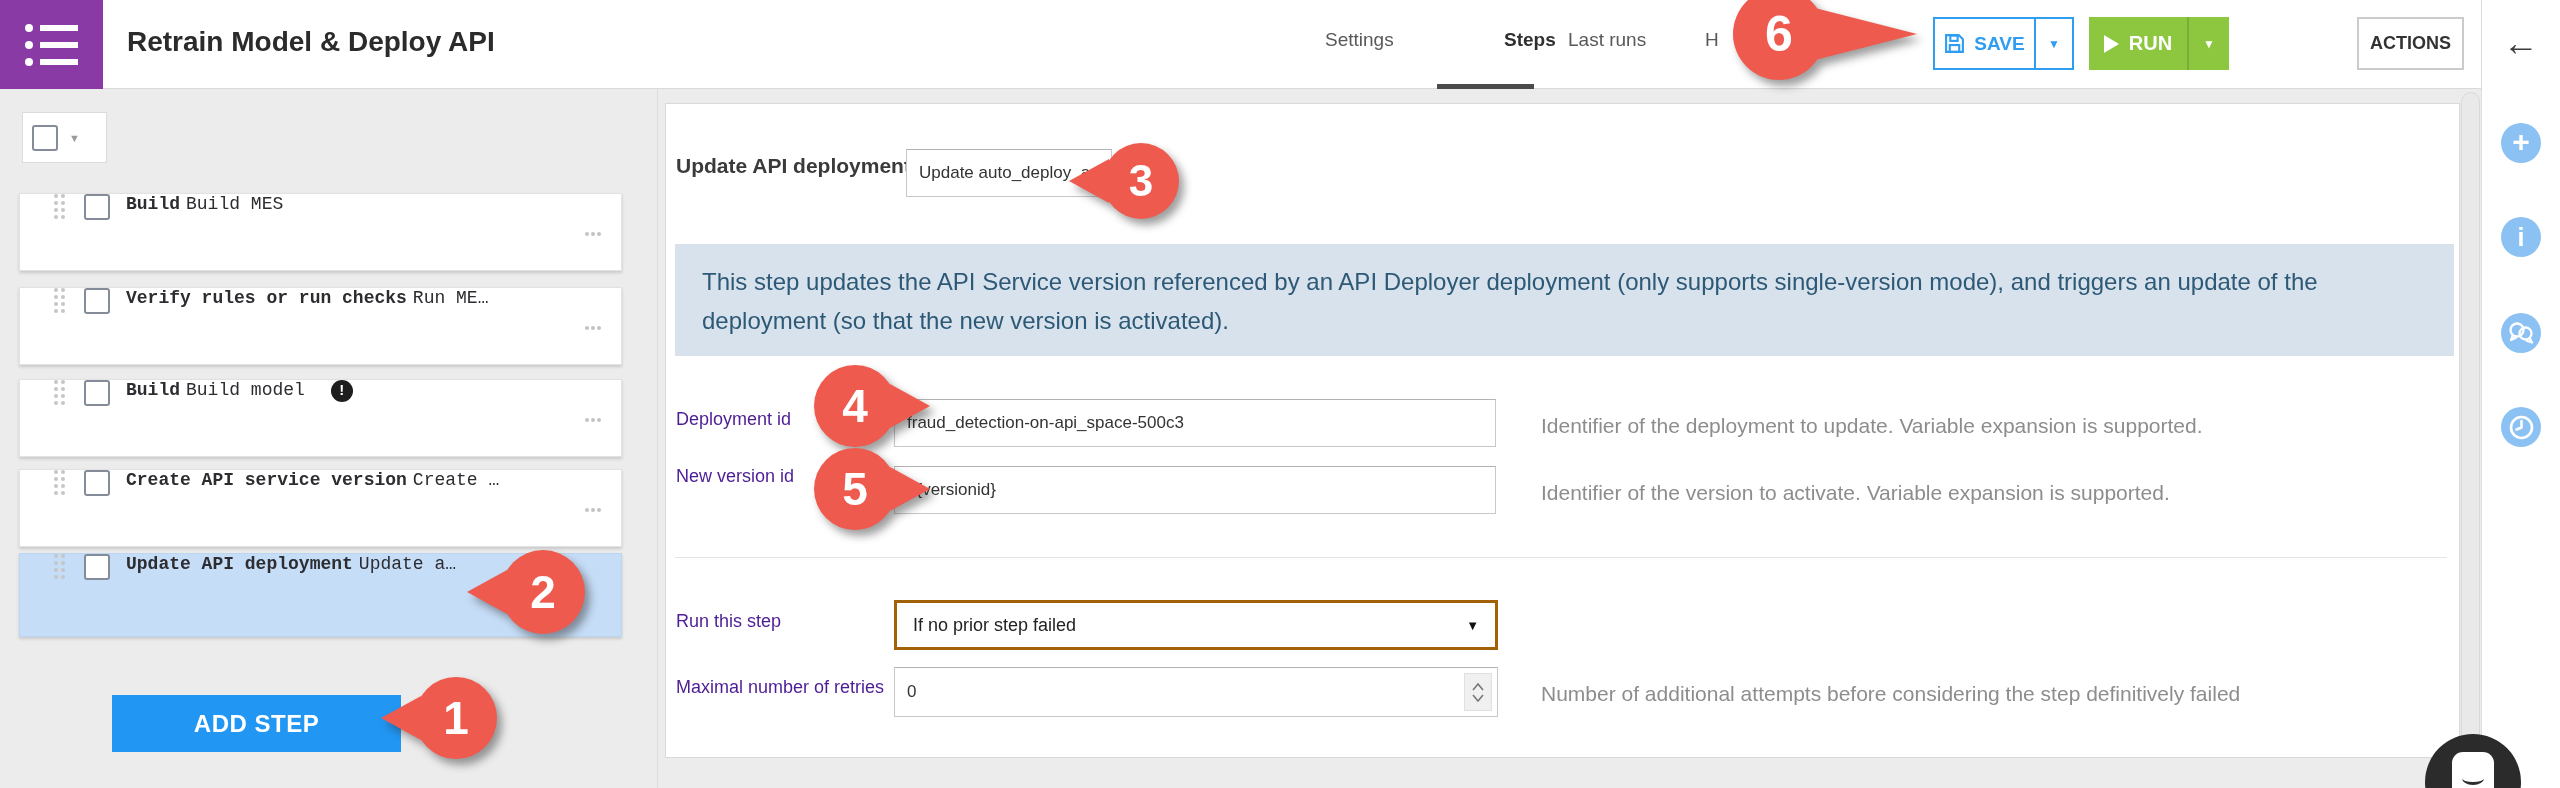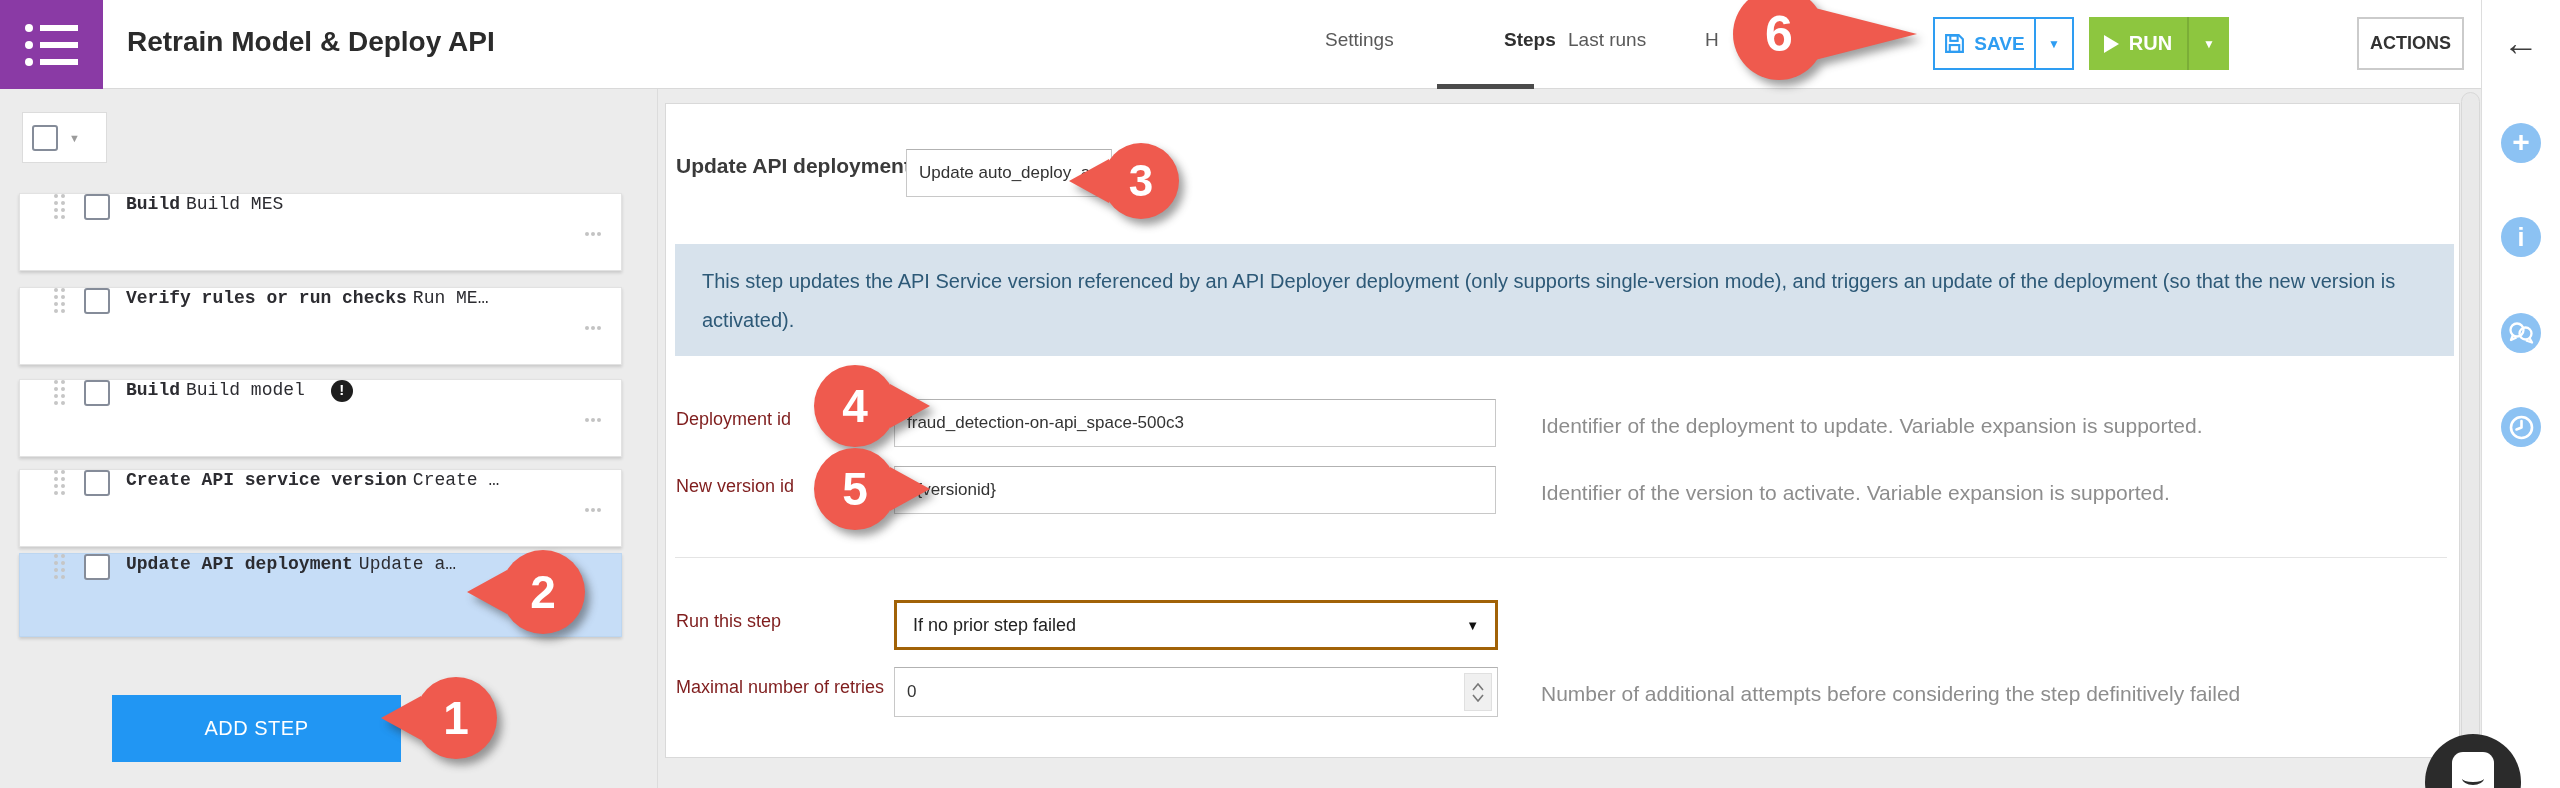--- a/index.html
+++ b/index.html
@@ -39,30 +39,30 @@
   .card.selected{height:84px;background:#c6ddf7;border-color:#bcd6f1;}
   .drag{position:relative;width:12px;height:26px;margin-left:34px;flex:none;}
   .drag::before{content:"";position:absolute;left:0;top:0;width:4px;height:4px;border-radius:50%;background:#c6c6c6;
     box-shadow:0 7px 0 #c6c6c6,0 14px 0 #c6c6c6,0 21px 0 #c6c6c6,7px 0 0 #c6c6c6,7px 7px 0 #c6c6c6,7px 14px 0 #c6c6c6,7px 21px 0 #c6c6c6;}
   .card .cb{margin-left:18px;}
   .card-label{margin-left:16px;font-size:18px;color:#2c2c31;white-space:nowrap;overflow:hidden;}
   .card-label b{margin-right:6px;}
   .warn-icon{width:22px;height:22px;border-radius:50%;background:#1e1e1e;color:#fff;font-weight:bold;font-size:15px;display:flex;align-items:center;justify-content:center;margin-left:26px;flex:none;}
   .dots{position:absolute;right:18px;top:50%;width:18px;height:4px;}
   .dots::before{content:"";position:absolute;left:0;top:0;width:4px;height:4px;border-radius:50%;background:#c3c3c3;box-shadow:6px 0 0 #c3c3c3,12px 0 0 #c3c3c3;}
-  .addstep{position:absolute;left:112px;top:695px;width:289px;height:67px;background:#2196f3;color:#fff;font-weight:normal;font-size:20px;letter-spacing:0.5px;display:flex;align-items:center;justify-content:center;cursor:pointer;}
+  .addstep{position:absolute;left:112px;top:695px;width:289px;height:57px;background:#2196f3;color:#fff;font-weight:bold;font-size:24px;letter-spacing:0.5px;display:flex;align-items:center;justify-content:center;cursor:pointer;}
   .side-divider{position:absolute;left:657px;top:89px;width:1px;height:699px;background:#dcdcdc;}
 
   
   .panel{position:absolute;left:665px;top:103px;width:1795px;height:655px;background:#fff;border:1px solid #d9d9d9;box-sizing:border-box;}
   .p-heading{position:absolute;left:10px;top:50px;font-size:21px;font-weight:bold;color:#3a3a3a;}
   .txt-input{position:absolute;border:1px solid #c8c8c8;border-top-color:#b2b2b2;box-sizing:border-box;font-size:17px;color:#333;padding:0 12px;font-family:"Liberation Sans", sans-serif;background:#fff;}
   .name-input{left:240px;top:45px;width:206px;height:48px;}
-  .infobox{position:absolute;left:9px;top:140px;width:1779px;height:112px;background:#d7e2ec;box-sizing:border-box;padding:18px 40px 0 27px;color:#2d5977;font-size:20px;line-height:39px;}
-  .f-label{position:absolute;left:10px;font-size:18px;color:#7f1d1d;white-space:nowrap;}
+  .infobox{position:absolute;left:9px;top:140px;width:1779px;height:112px;background:#d7e2ec;box-sizing:border-box;padding:18px 40px 0 27px;color:#2d5977;font-size:24px;line-height:39px;}
+  .f-label{position:absolute;left:10px;font-size:18px;color:#4c1d95;white-space:nowrap;}
   .f-help{position:absolute;left:875px;font-size:21px;color:#8d8d8d;white-space:nowrap;}
   .in-a{left:228px;top:295px;width:602px;height:48px;}
   .in-b{left:228px;top:362px;width:602px;height:48px;}
   .h-divider{position:absolute;left:9px;top:453px;width:1772px;height:1px;background:#e4e4e4;}
   .selbox{position:absolute;left:228px;top:496px;width:604px;height:50px;border:3px solid #a16207;box-sizing:border-box;display:flex;align-items:center;justify-content:space-between;padding:0 16px;font-size:18px;color:#222;background:#fff;cursor:pointer;}
   .selbox .caret{font-size:13px;color:#111;}
   .numwrap{position:absolute;left:228px;top:563px;width:604px;height:50px;}
   .numwrap input{position:absolute;left:0;top:0;width:100%;height:100%;}
   .stepper{position:absolute;right:6px;top:6px;bottom:6px;width:28px;background:#f0f0f0;border:1px solid #e0e0e0;box-sizing:border-box;display:flex;flex-direction:column;align-items:center;justify-content:center;gap:3px;cursor:pointer;}
 
@@ -197,21 +197,21 @@
   <div class="panel">
     <div class="p-heading">Update API deployment</div>
     <input class="txt-input name-input" value="Update auto_deploy_api" style="">
 
     <div class="infobox">This step updates the API Service version referenced by an API Deployer deployment (only supports single-version mode), and triggers an update of the deployment (so that the new version is activated).</div>
 
     <div class="f-label" style="top:305px;">Deployment id</div>
     <input class="txt-input in-a" value="fraud_detection-on-api_space-500c3" style="">
     <div class="f-help" style="top:310px;">Identifier of the deployment to update. Variable expansion is supported.</div>
 
-    <div class="f-label" style="top:372px;">New version id</div>
+    <div class="f-label" style="top:362px;">New version id</div>
     <input class="txt-input in-b" value="${versionid}" style="">
     <div class="f-help" style="top:377px;">Identifier of the version to activate. Variable expansion is supported.</div>
 
     <div class="h-divider"></div>
 
     <div class="f-label" style="top:507px;">Run this step</div>
     <div class="selbox">
       <span>If no prior step failed</span>
       <span class="caret">▼</span>
     </div>

